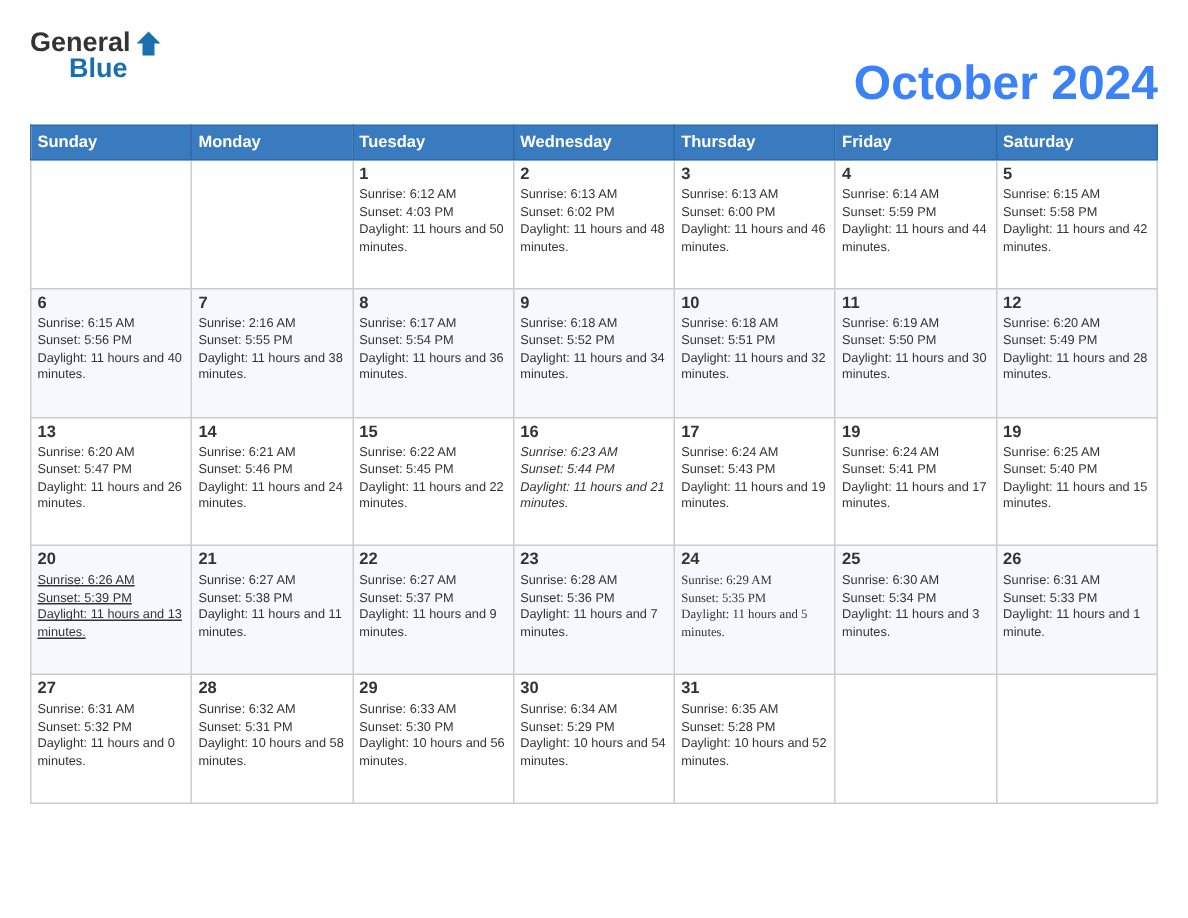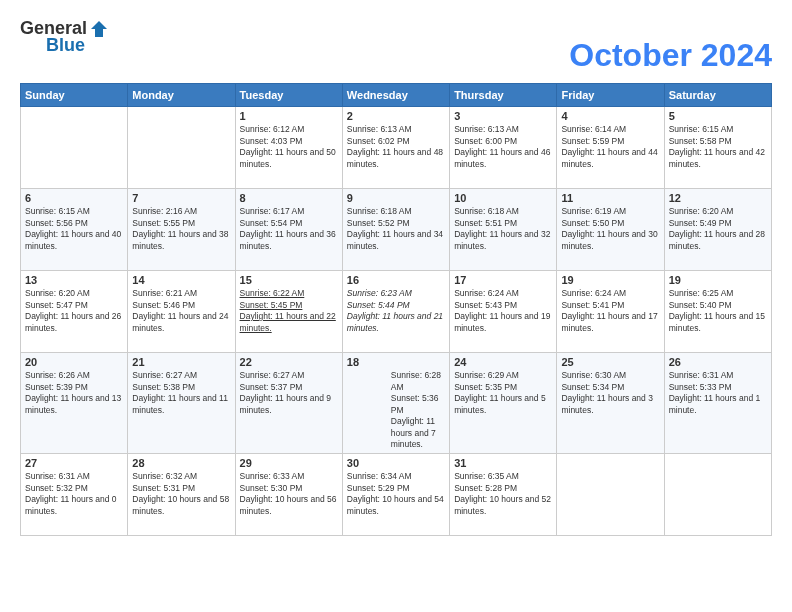--- a/index.html
+++ b/index.html
@@ -225,21 +225,21 @@
 Daylight: 11 hours and 26 minutes.</div>
           </td>
           <td>
             <span class="day-number">14</span>
             <div class="cell-info" style="white-space: pre-line;">Sunrise: 6:21 AM
 Sunset: 5:46 PM
 Daylight: 11 hours and 24 minutes.</div>
           </td>
           <td>
             <span class="day-number">15</span>
-            <div class="cell-info" style="white-space: pre-line; text-decoration: underline;">Sunrise: 6:22 AM
+            <div class="cell-info" style="white-space: pre-line;">Sunrise: 6:22 AM
 Sunset: 5:45 PM
 Daylight: 11 hours and 22 minutes.</div>
           </td>
           <td>
             <span class="day-number">16</span>
             <div class="cell-info" style="white-space: pre-line; font-style: italic;">Sunrise: 6:23 AM
 Sunset: 5:44 PM
 Daylight: 11 hours and 21 minutes.</div>
           </td>
           <td>
@@ -257,45 +257,45 @@
           <td>
             <span class="day-number">19</span>
             <div class="cell-info" style="white-space: pre-line;">Sunrise: 6:25 AM
 Sunset: 5:40 PM
 Daylight: 11 hours and 15 minutes.</div>
           </td>
         </tr>
         <tr>
           <td>
             <span class="day-number">20</span>
-            <div class="cell-info" style="white-space: pre-line;">Sunrise: 6:26 AM
+            <div class="cell-info" style="white-space: pre-line; text-decoration: underline;">Sunrise: 6:26 AM
 Sunset: 5:39 PM
 Daylight: 11 hours and 13 minutes.</div>
           </td>
           <td>
             <span class="day-number">21</span>
             <div class="cell-info" style="white-space: pre-line;">Sunrise: 6:27 AM
 Sunset: 5:38 PM
 Daylight: 11 hours and 11 minutes.</div>
           </td>
           <td>
             <span class="day-number">22</span>
             <div class="cell-info" style="white-space: pre-line;">Sunrise: 6:27 AM
 Sunset: 5:37 PM
 Daylight: 11 hours and 9 minutes.</div>
           </td>
           <td>
-            <span class="day-number">18</span>
-            <div class="cell-info" style="white-space: pre-line; margin-left: 44px;">Sunrise: 6:28 AM
+            <span class="day-number">23</span>
+            <div class="cell-info" style="white-space: pre-line;">Sunrise: 6:28 AM
 Sunset: 5:36 PM
 Daylight: 11 hours and 7 minutes.</div>
           </td>
           <td>
             <span class="day-number">24</span>
-            <div class="cell-info" style="white-space: pre-line;">Sunrise: 6:29 AM
+            <div class="cell-info" style="white-space: pre-line; font-family: Liberation Serif, serif;">Sunrise: 6:29 AM
 Sunset: 5:35 PM
 Daylight: 11 hours and 5 minutes.</div>
           </td>
           <td>
             <span class="day-number">25</span>
             <div class="cell-info" style="white-space: pre-line;">Sunrise: 6:30 AM
 Sunset: 5:34 PM
 Daylight: 11 hours and 3 minutes.</div>
           </td>
           <td>

